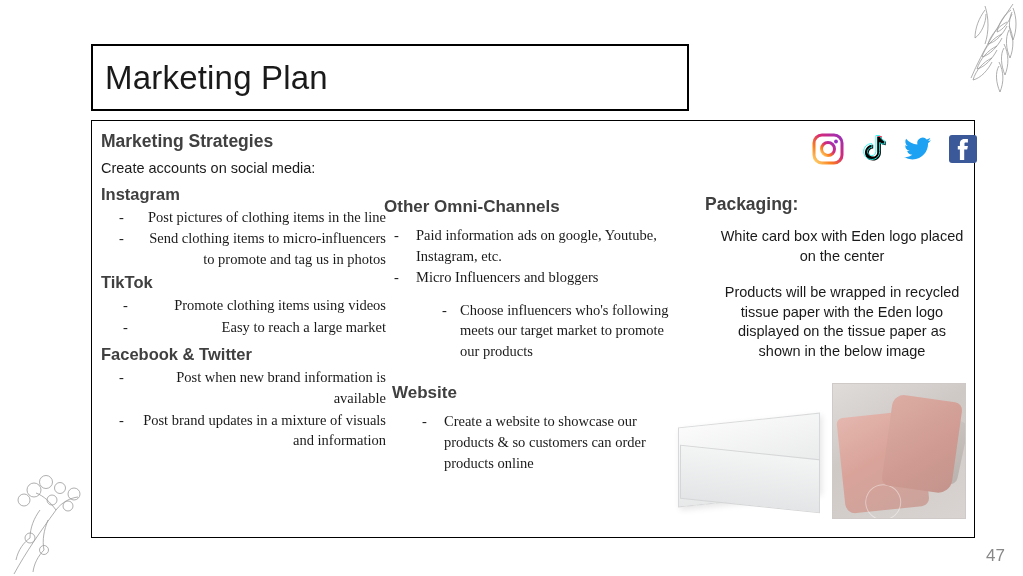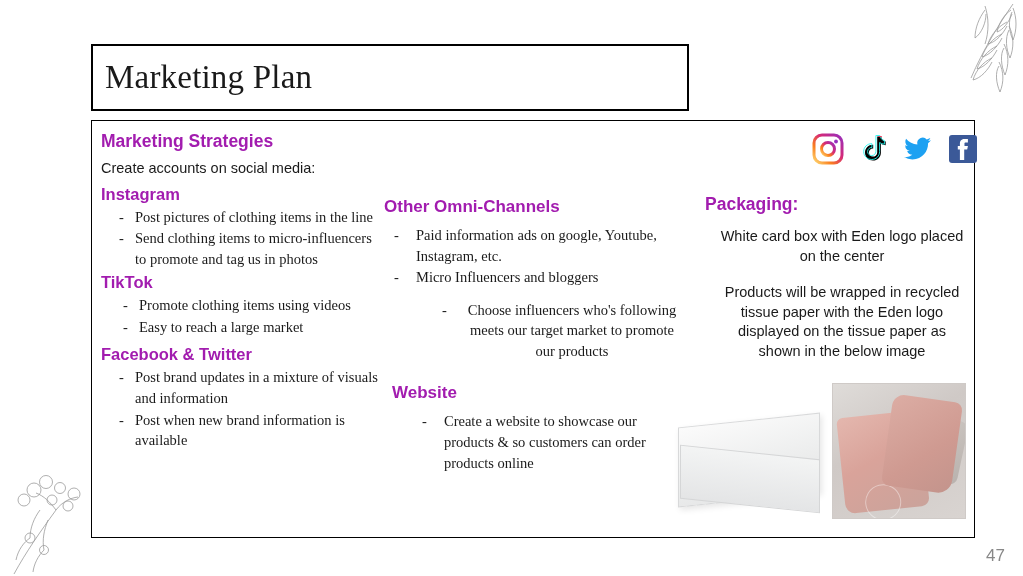--- a/index.html
+++ b/index.html
@@ -31,21 +31,21 @@
     top: 44px;
     width: 598px;
     height: 67px;
     border: 2px solid #000000;
     box-sizing: border-box;
     display: flex;
     align-items: center;
   }
   .title-text {
     font-size: 33px;
-    font-family: Liberation Serif, serif;
+    font-family: Liberation Sans, sans-serif;
     letter-spacing: 0.2px;
     padding-left: 12px;
     color: #1a1a1a;
   }
 
   
   .content-box {
     position: absolute;
     left: 91px;
     top: 120px;
@@ -53,21 +53,21 @@
     height: 418px;
     border: 1.5px solid #000000;
     box-sizing: border-box;
     background: transparent;
   }
 
   .section-heading {
     font-family: "Liberation Sans", sans-serif;
     font-weight: bold;
     font-size: 16.5px;
-    color: #a21caf;
+    color: #404040;
     margin: 0;
   }
 
   .body-text {
     font-family: Liberation Sans, sans-serif;
     font-size: 14.5px;
     line-height: 1.35;
     color: #1a1a1a;
     margin: 0;
   }
@@ -107,37 +107,37 @@
     font-family: "Liberation Sans", sans-serif;
     font-weight: bold;
     font-size: 17.5px;
   }
   .col1 .intro {
     margin-top: 7px;
     margin-bottom: 6px;
     font-size: 14.5px;
   }
   .col1 h3 { margin-top: 3px; margin-bottom: 3px; }
-  .col1 ul.dash { margin-bottom: 4px; }
+  .col1 ul.dash { margin-bottom: 4px; text-align: right; }
 
   
   .col2 {
     position: absolute;
     left: 384px;
     top: 197px;
     width: 300px;
   }
   .col2 h3.omni {
     font-size: 17px;
     margin-bottom: 8px;
   }
   .col2 ul.omni-list { margin-bottom: 0; }
   .col2 ul.omni-list > li { padding-left: 32px; }
   .col2 ul.omni-list > li::before { left: 10px; }
-  .col2 ul.sub-list { margin-top: 12px; text-align: center; }
+  .col2 ul.sub-list { margin-top: 12px; }
   .col2 ul.sub-list > li { padding-left: 76px; }
   .col2 ul.sub-list > li::before { left: 58px; }
   .col2 h3.website {
     font-size: 17px;
     margin-top: 22px;
     margin-bottom: 8px;
     padding-left: 8px;
   }
   .col2 ul.web-list > li { padding-left: 60px; }
   .col2 ul.web-list > li::before { left: 38px; }
@@ -340,22 +340,22 @@
   </ul>
 
   <h3 class="section-heading">TikTok</h3>
   <ul class="dash tight">
     <li>Promote clothing items using videos</li>
     <li>Easy to reach a large market</li>
   </ul>
 
   <h3 class="section-heading" style="margin-top:8px;">Facebook &amp; Twitter</h3>
   <ul class="dash">
+    <li>Post when new brand information is available</li>
     <li>Post brand updates in a mixture of visuals and information</li>
-    <li>Post when new brand information is available</li>
   </ul>
 </div>
 
 <div class="col2">
   <h3 class="section-heading omni">Other Omni-Channels</h3>
   <ul class="dash omni-list">
     <li>Paid information ads on google, Youtube, Instagram, etc.</li>
     <li>Micro Influencers and bloggers</li>
   </ul>
   <ul class="dash sub-list">

